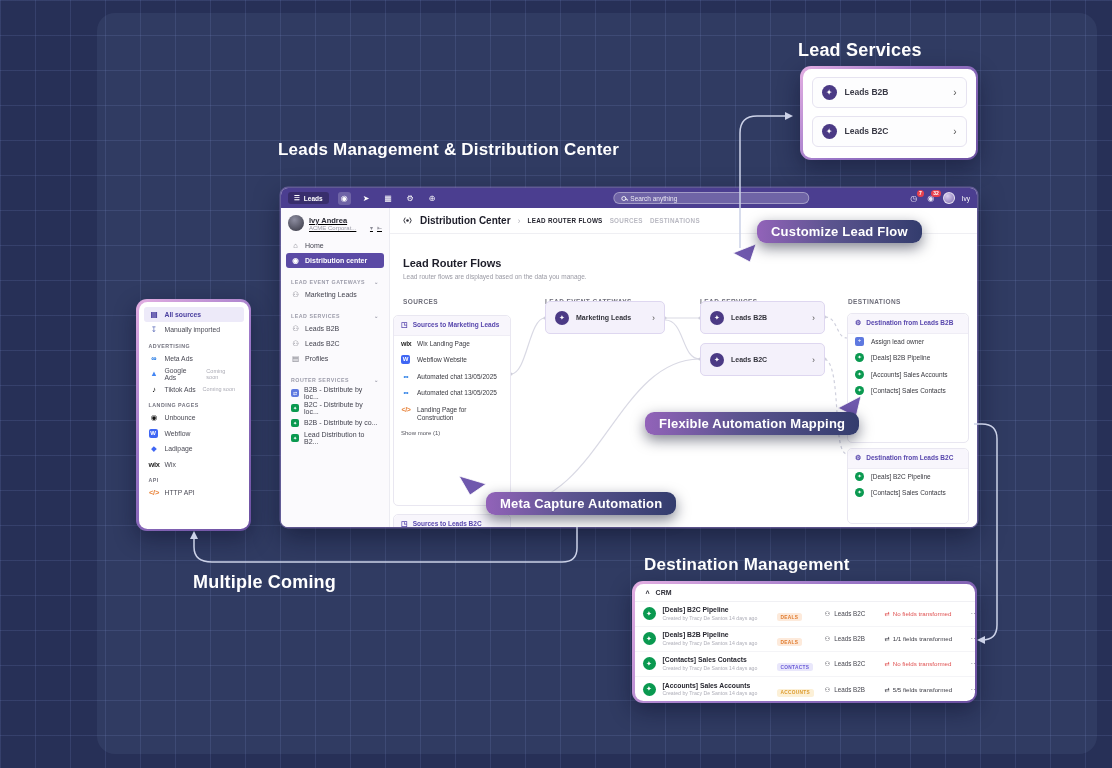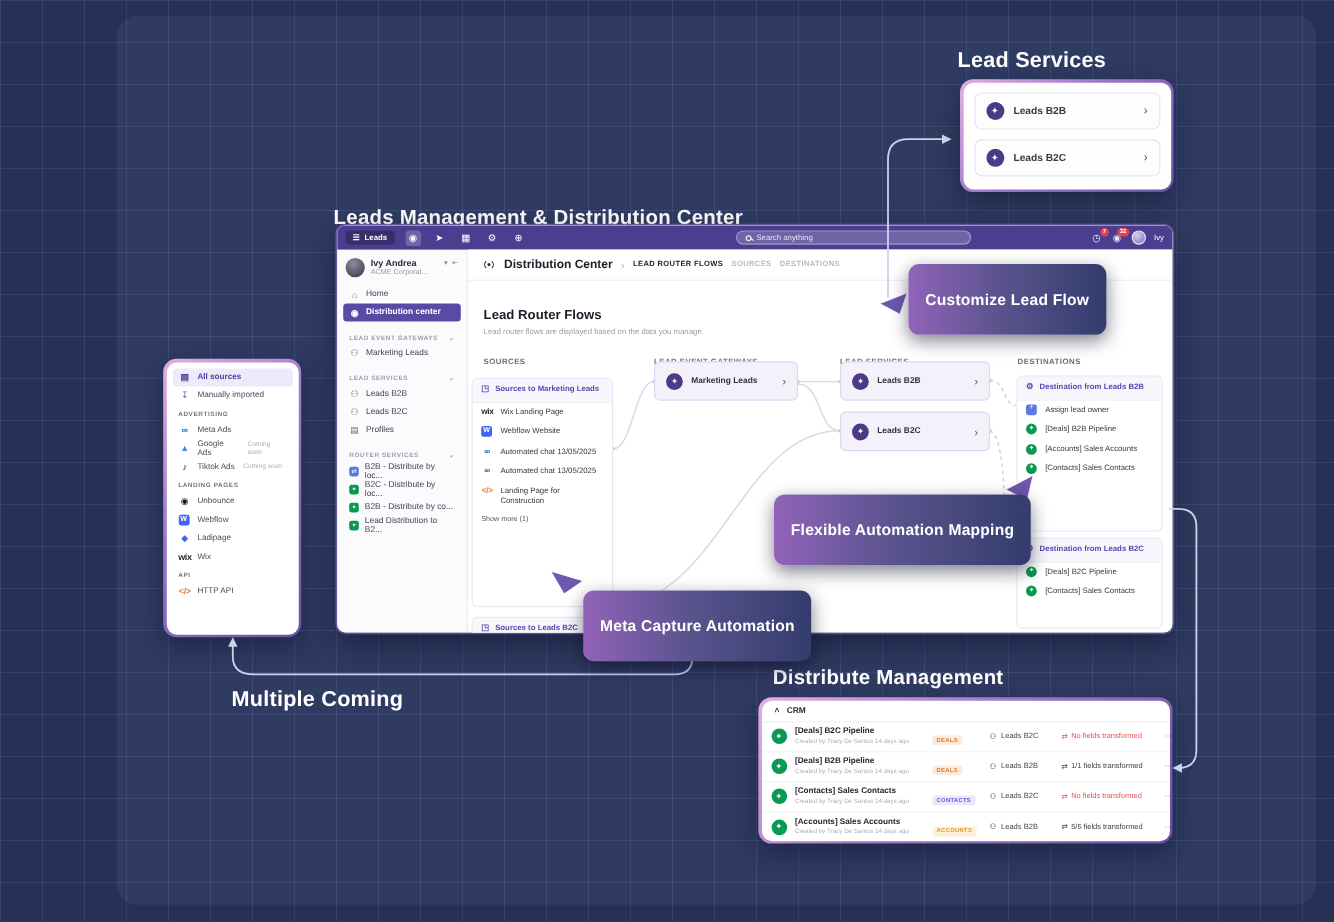--- a/index.html
+++ b/index.html
@@ -50,21 +50,21 @@
   .mag { width:5px; height:5px; border:1px solid rgba(255,255,255,.85); border-radius:50%; position:relative; flex:0 0 auto; }
   .mag::after { content:""; position:absolute; width:3px; height:1px; background:rgba(255,255,255,.85); right:-2.5px; bottom:-.5px; transform:rotate(40deg); }
   .tb-right { margin-left:auto; display:flex; align-items:center; gap:7px; }
   .tb-badge-ic { position:relative; color:#e8e4f6; font-size:8px; width:10px; text-align:center; }
   .red-badge { position:absolute; top:-4px; right:-5px; background:#e8414d; color:#fff; font-size:5px; font-weight:bold; border-radius:4px; padding:.5px 2px; line-height:1.2; }
   .avatar-sm { width:12px; height:12px; border-radius:50%; background:radial-gradient(circle at 35% 30%, #d9cfee, #7e6bb0); border:1px solid rgba(255,255,255,.7); }
   .tb-user { color:#fff; font-size:6.5px; }
 
   .win-body { display:flex; height:319px; }
   .sidebar { width:109px; background:#fbfafd; border-right:1px solid #ececf2; padding:5px 5px 0 5px; flex:0 0 auto; }
-  .sb-user { display:flex; align-items:flex-start; gap:5px; padding:2px 2px 7px 2px; }
+  .sb-user { display:flex; align-items:flex-end; gap:5px; padding:2px 2px 7px 2px;text-decoration:underline; }
   .sb-avatar { width:16px; height:16px; border-radius:50%; background:radial-gradient(circle at 40% 30%, #8d8da0, #33333f); flex:0 0 auto; }
   .sb-name { font-size:7.5px; font-weight:bold; color:#2a2a34; line-height:1.2; }
   .sb-org { font-size:6px; color:#9b9ba6; }
   .sb-caret { margin-left:auto; color:#8a8a95; font-size:6px; display:flex; gap:4px; align-items:center; }
   .sb-item { display:flex; align-items:center; gap:5px; height:15px; padding:0 5px; font-size:7px; color:#43434f; border-radius:3px; }
   .sb-item .ic { width:9px; text-align:center; color:#70707c; font-size:7.5px; flex:0 0 auto; }
   .sb-item.active { background:#5b4aa5; color:#fff; font-weight:bold; }
   .sb-item.active .ic { color:#fff; }
   .sb-section { display:flex; align-items:center; justify-content:space-between; margin-top:8px; height:11px; padding:0 5px; font-size:5.3px; font-weight:bold; letter-spacing:.5px; color:#9c9caa; }
   .mini-sq { width:8px; height:8px; border-radius:2px; color:#fff; font-size:5px; display:flex; align-items:center; justify-content:center; flex:0 0 auto; }
@@ -118,21 +118,21 @@
   .tag.accounts { background:#fcf0d7; color:#dd9b2d; }
   .crm-svc { font-size:6.3px; color:#45454e; display:flex; gap:4px; align-items:center; }
   .crm-status { font-size:6.2px; color:#3c3c45; display:flex; gap:3px; align-items:center; }
   .crm-status.alert { color:#e05252; }
   .crm-menu { color:#9a9aa4; font-size:8px; text-align:right; }
 
   
   .callout {
     position:absolute; color:#fff; font-weight:bold; white-space:nowrap;
     background:linear-gradient(90deg,#9263b9 0%, #5b548f 45%, #333c6d 100%);
-    border-radius:9px; padding:22px 14px; font-size:13px; letter-spacing:.2px;
+    border-radius:9px; padding:4px 14px; font-size:13px; letter-spacing:.2px;
     box-shadow:0 5px 14px rgba(8,12,36,.5); z-index:30;
   }
   svg.lines { position:absolute; inset:0; width:1112px; height:768px; z-index:25; pointer-events:none; }
   svg.flowlines { position:absolute; inset:0; z-index:1; pointer-events:none; }
 </style>
 </head>
 <body>
 
 <div class="grid-bg"></div>
 <div class="overlay-sheet"></div>
@@ -143,21 +143,21 @@
   <path d="M577,527 L577,548 Q577,562 562,562 L212,562 Q194,562 194,547 L194,538" fill="none" stroke="#ccd2e8" stroke-width="1.5"></path>
   <polygon points="190,539 194,531 198,539" fill="#ccd2e8"></polygon>
   <path d="M974,424 L982,424 Q997,424 997,439 L997,625 Q997,640 982,640" fill="none" stroke="#ccd2e8" stroke-width="1.5"></path>
   <polygon points="985,636 977,640 985,644" fill="#ccd2e8"></polygon>
 
   <polygon points="733,253 756,244 750,262" fill="#6f58ad" stroke="#ffffff" stroke-width="0.8"></polygon>
   <polygon points="838,408 861,396 856,417" fill="#6f58ad" stroke="#ffffff" stroke-width="0.8"></polygon>
   <polygon points="459,476 486,484 470,495" fill="#6f58ad" stroke="#ffffff" stroke-width="0.8"></polygon>
 </svg>
 
-<div class="abs float-title" style="left:278px; top:172px; font-size:17px;">Leads Management &amp; Distribution Center</div>
+<div class="abs float-title" style="left:278px; top:140px; font-size:17px;">Leads Management &amp; Distribution Center</div>
 
 <div class="abs float-title" style="left:798px; top:40px; font-size:18px;">Lead Services</div>
 <div class="abs gwrap" style="left:800px; top:66px; width:178px; height:94px;">
   <div class="inner">
     <div class="ls-row">
       <span class="pcirc">✦</span>
       <span class="ls-label">Leads B2B</span>
       <span class="chev">›</span>
     </div>
     <div class="ls-row">
@@ -453,21 +453,21 @@
     </div>
     <div class="sp-section">API</div>
     <div class="sp-item">
       <span class="ic code-ic">&lt;/&gt;</span>
       <span>HTTP API</span>
     </div>
   </div>
 </div>
 <div class="abs float-title" style="left:193px; top:572px; font-size:18px;">Multiple Coming</div>
 
-<div class="abs float-title" style="left:644px; top:555px; font-size:17px;">Distribute Management</div>
+<div class="abs float-title" style="left:644px; top:555px; font-size:17px;">Destination Management</div>
 <div class="abs gwrap" style="left:632px; top:581px; width:345px; height:122px;">
   <div class="inner">
     <div class="crm-h">
       <span>˄</span>
       <span>CRM</span>
     </div>
     <div class="crm-row">
       <span class="crm-ic">✦</span>
       <span>
           <div class="crm-name">[Deals] B2C Pipeline</div>

